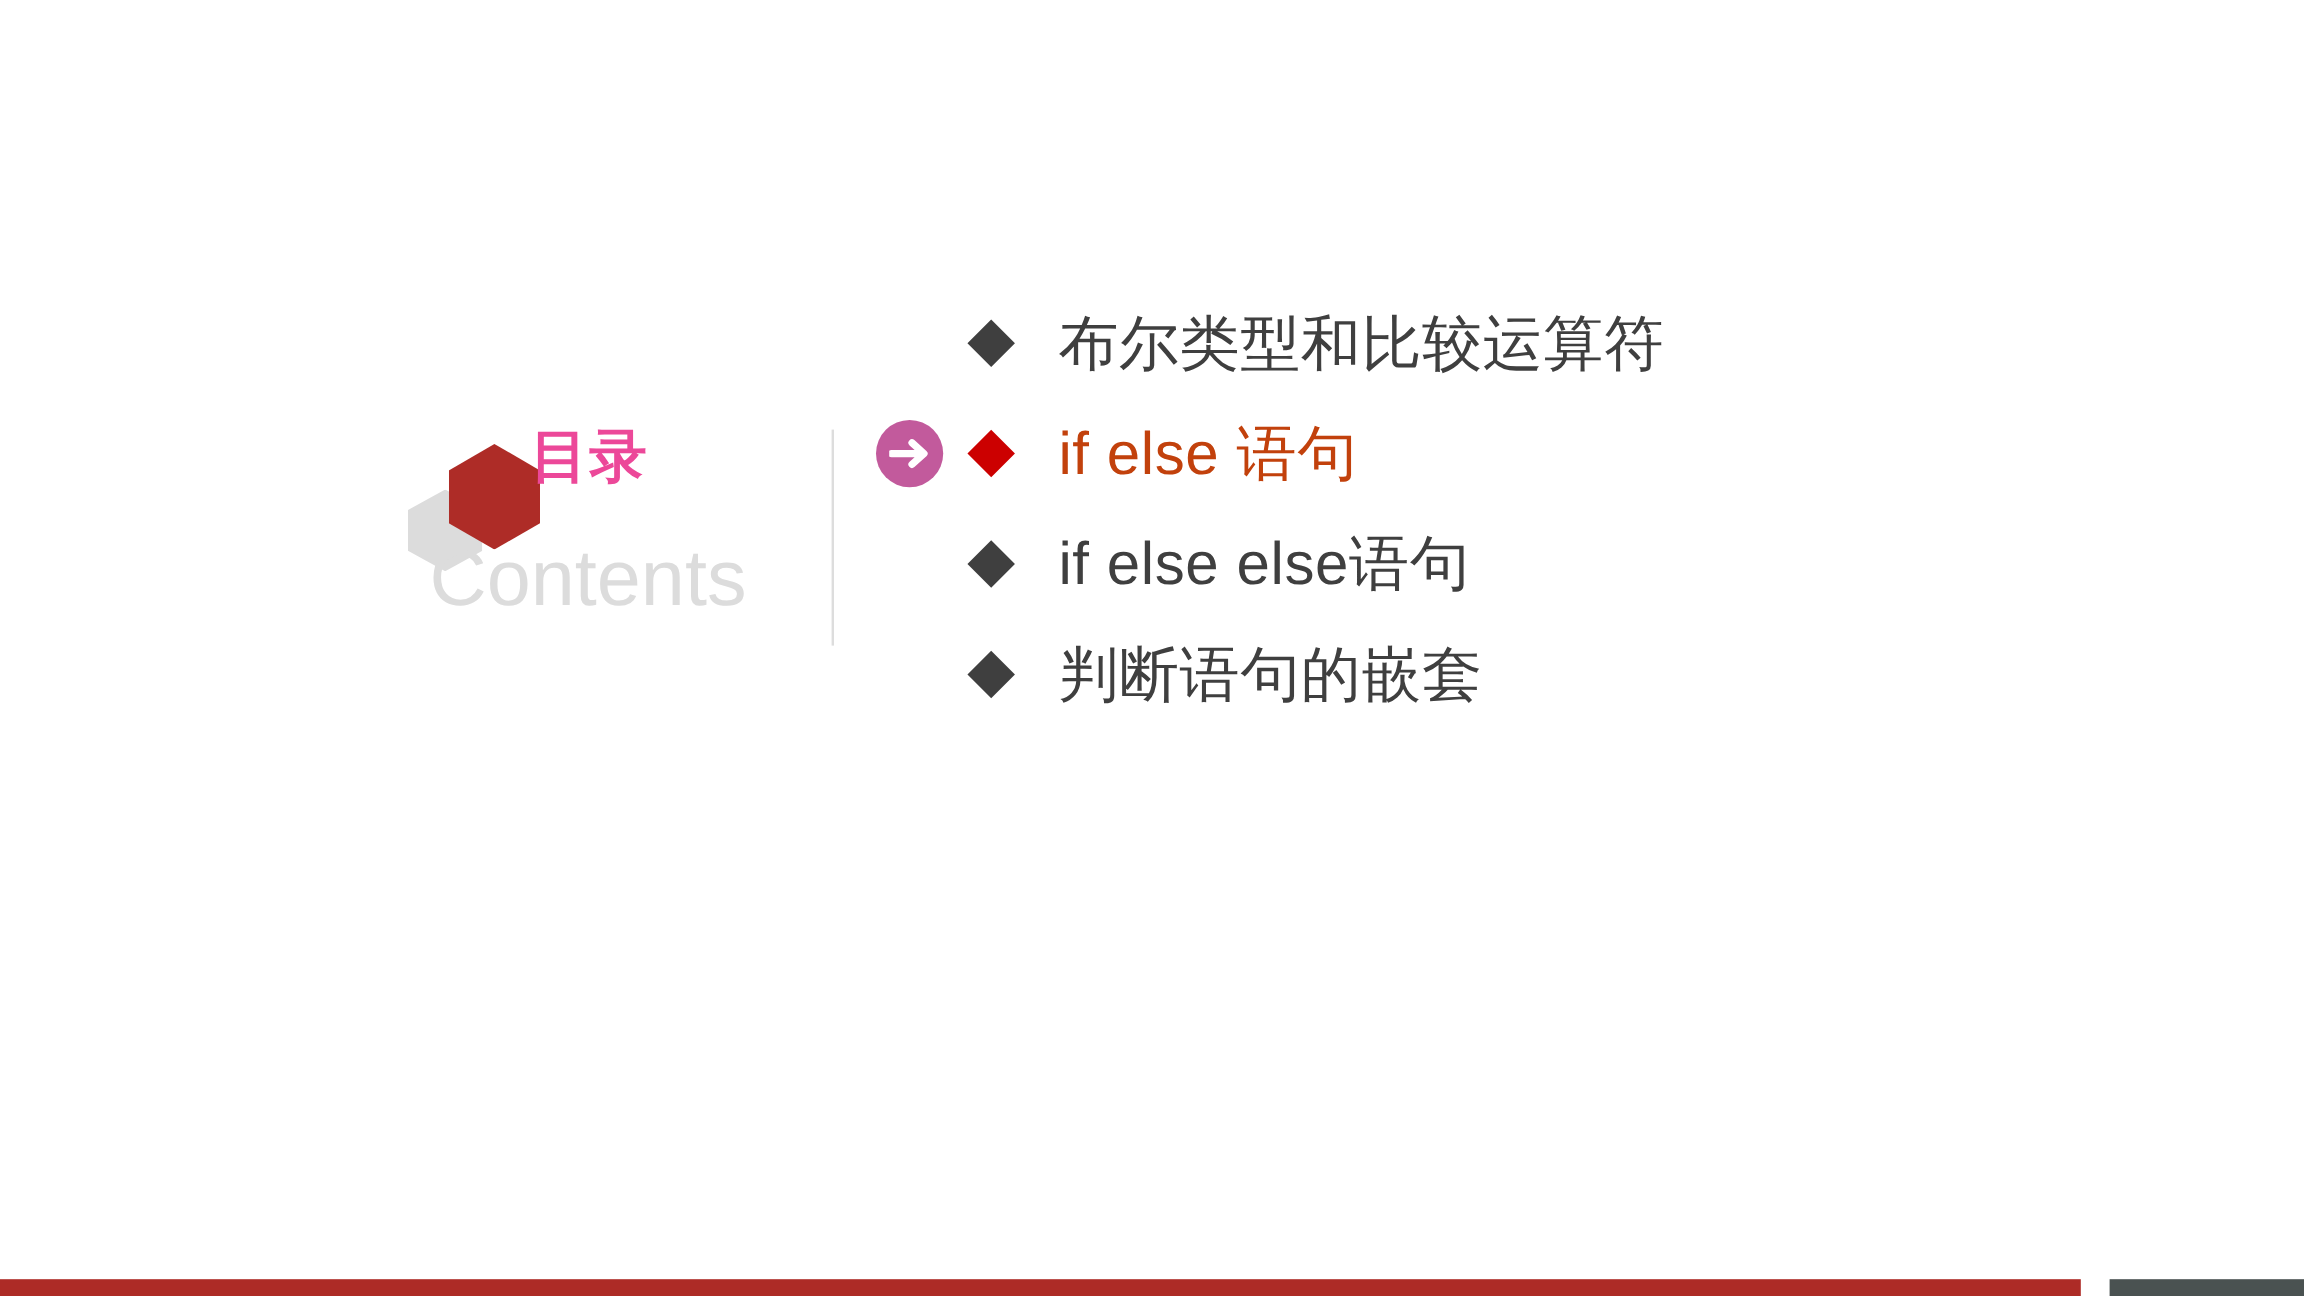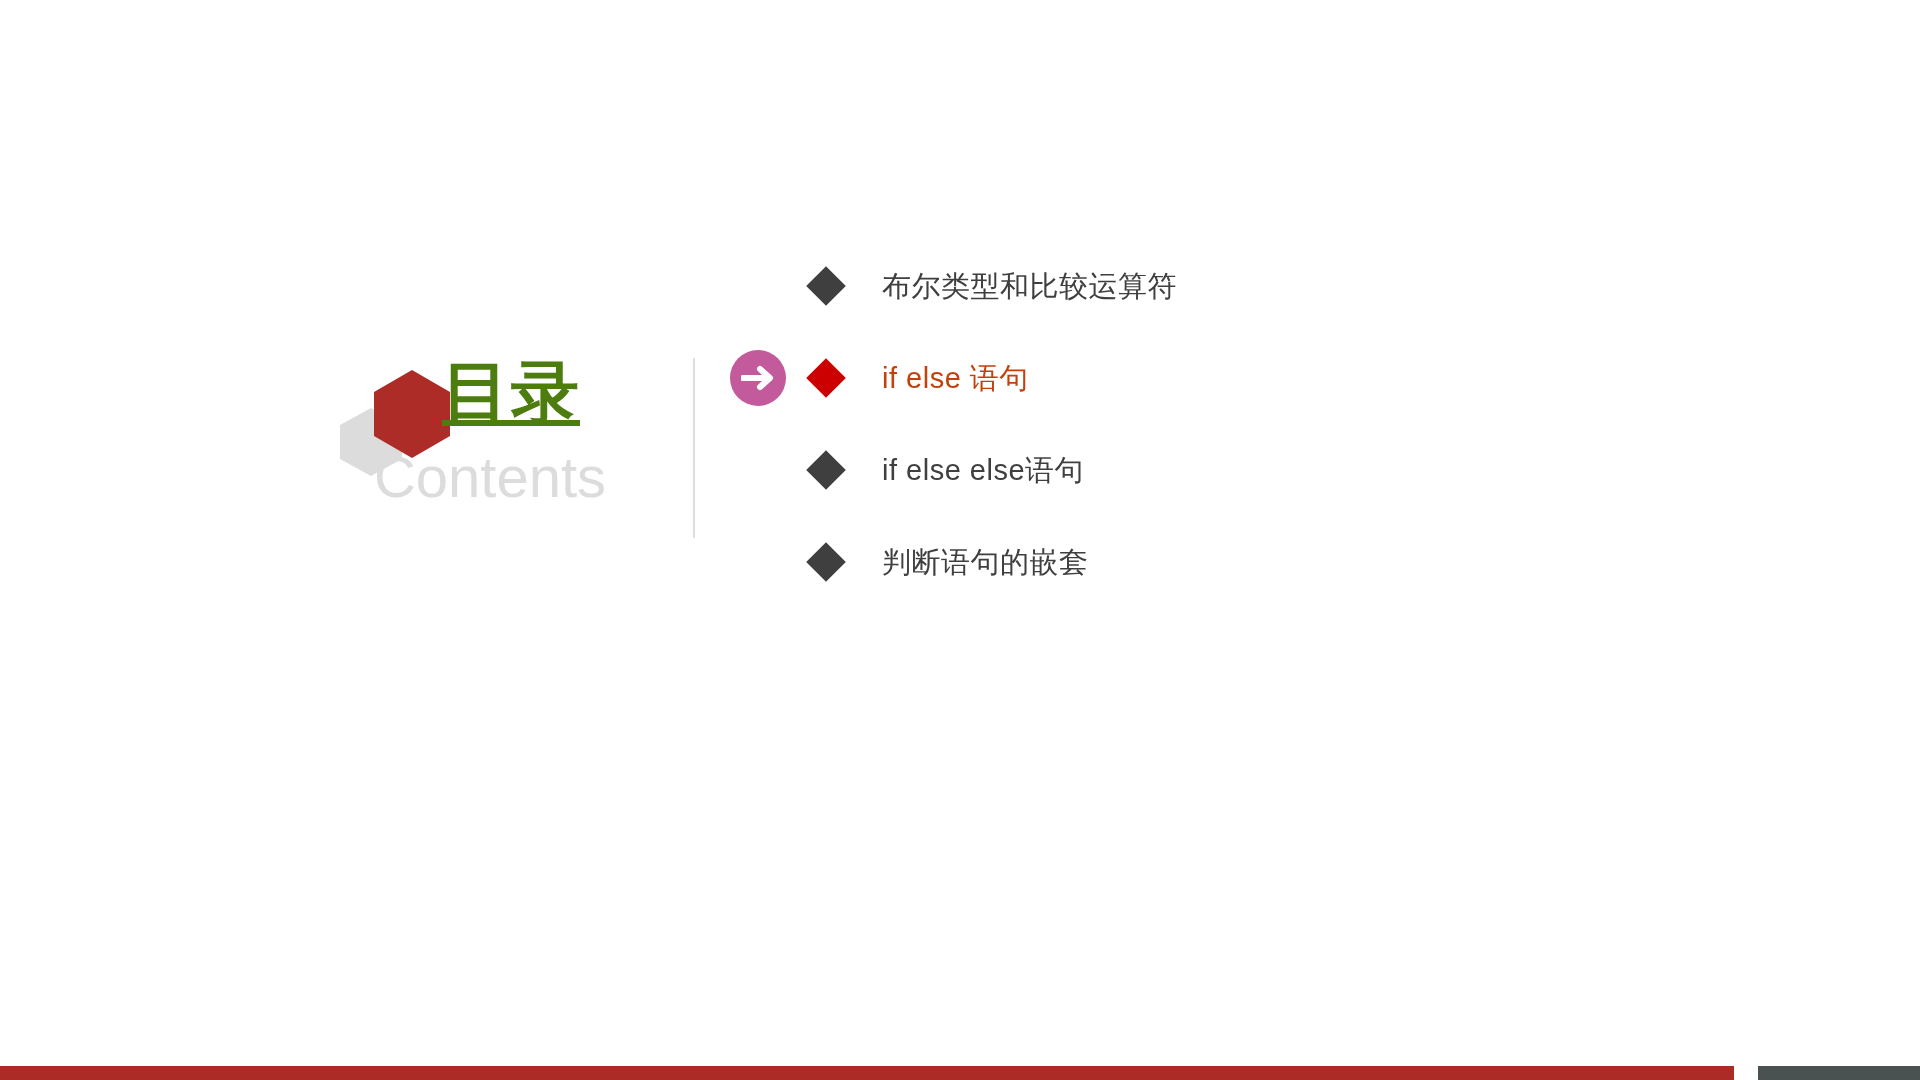--- a/index.html
+++ b/index.html
@@ -51,35 +51,34 @@
     left: 34px;
     top: 0px;
     width: 76px;
     height: 88px;
     background: #ae2c27;
   }
   .brand-title {
     position: absolute;
     left: 102px;
     top: -4px;
-    font-size: 68px;
+    font-size: 48px;
     font-weight: 700;
-    color: #4d7c0f;
+    color: #ec4899;
     letter-spacing: 1px;
     line-height: 1;
     white-space: nowrap;
-    text-decoration: underline;
   }
   .brand-sub {
     position: absolute;
     left: 0px;
     top: 86px;
     width: 300px;
     text-align: center;
-    font-size: 58px;
+    font-size: 66px;
     font-weight: 400;
     color: #dcdcdc;
     line-height: 1;
     white-space: nowrap;
   }
 
   
   .divider {
     position: absolute;
     left: 693px;
@@ -128,21 +127,21 @@
   .bullet {
     width: 28px;
     height: 28px;
     flex: 0 0 28px;
     background: #3f3f3f;
     transform: rotate(45deg);
     margin-right: 16px;
   }
   .toc-item.active .bullet { background: #cc0000; }
   .toc-label {
-    font-size: 29px;
+    font-size: 50px;
     color: #3f3f3f;
     line-height: 1;
     white-space: nowrap;
     padding-left: 26px;
     letter-spacing: 0.5px;
   }
   .toc-item.active .toc-label { color: #c2410c; }
 
   
   .bottom-bar-red {

